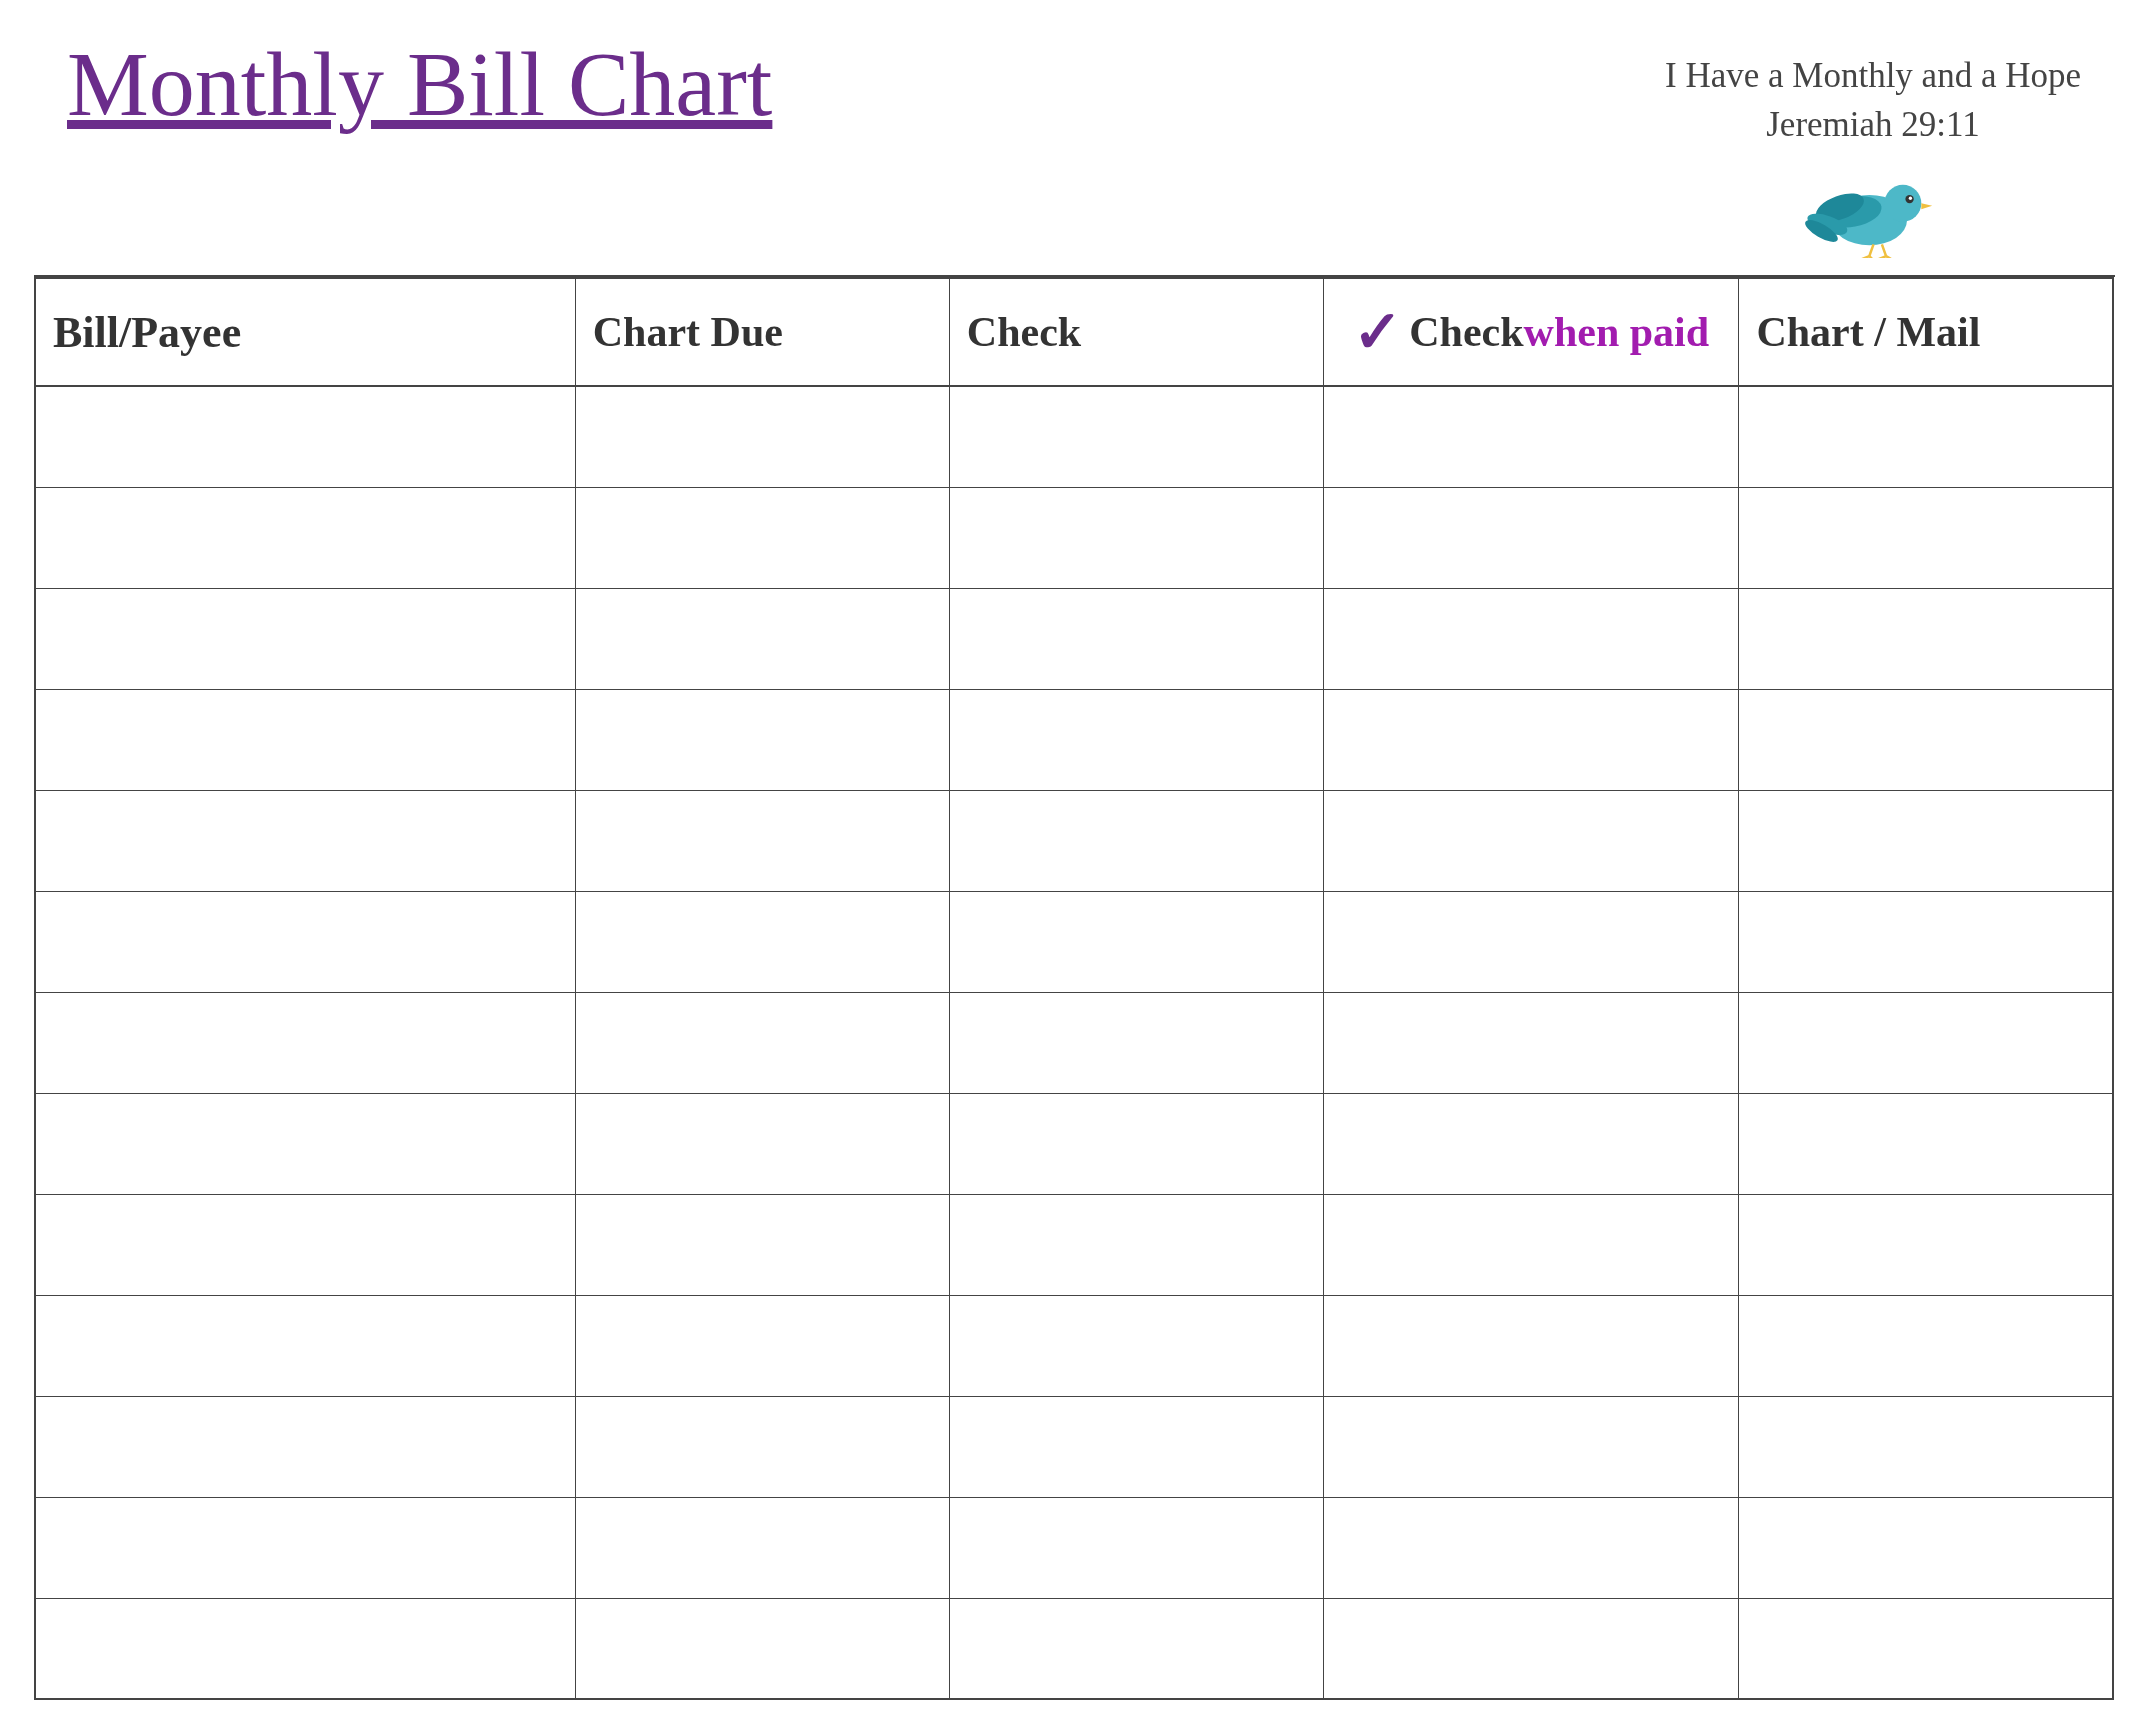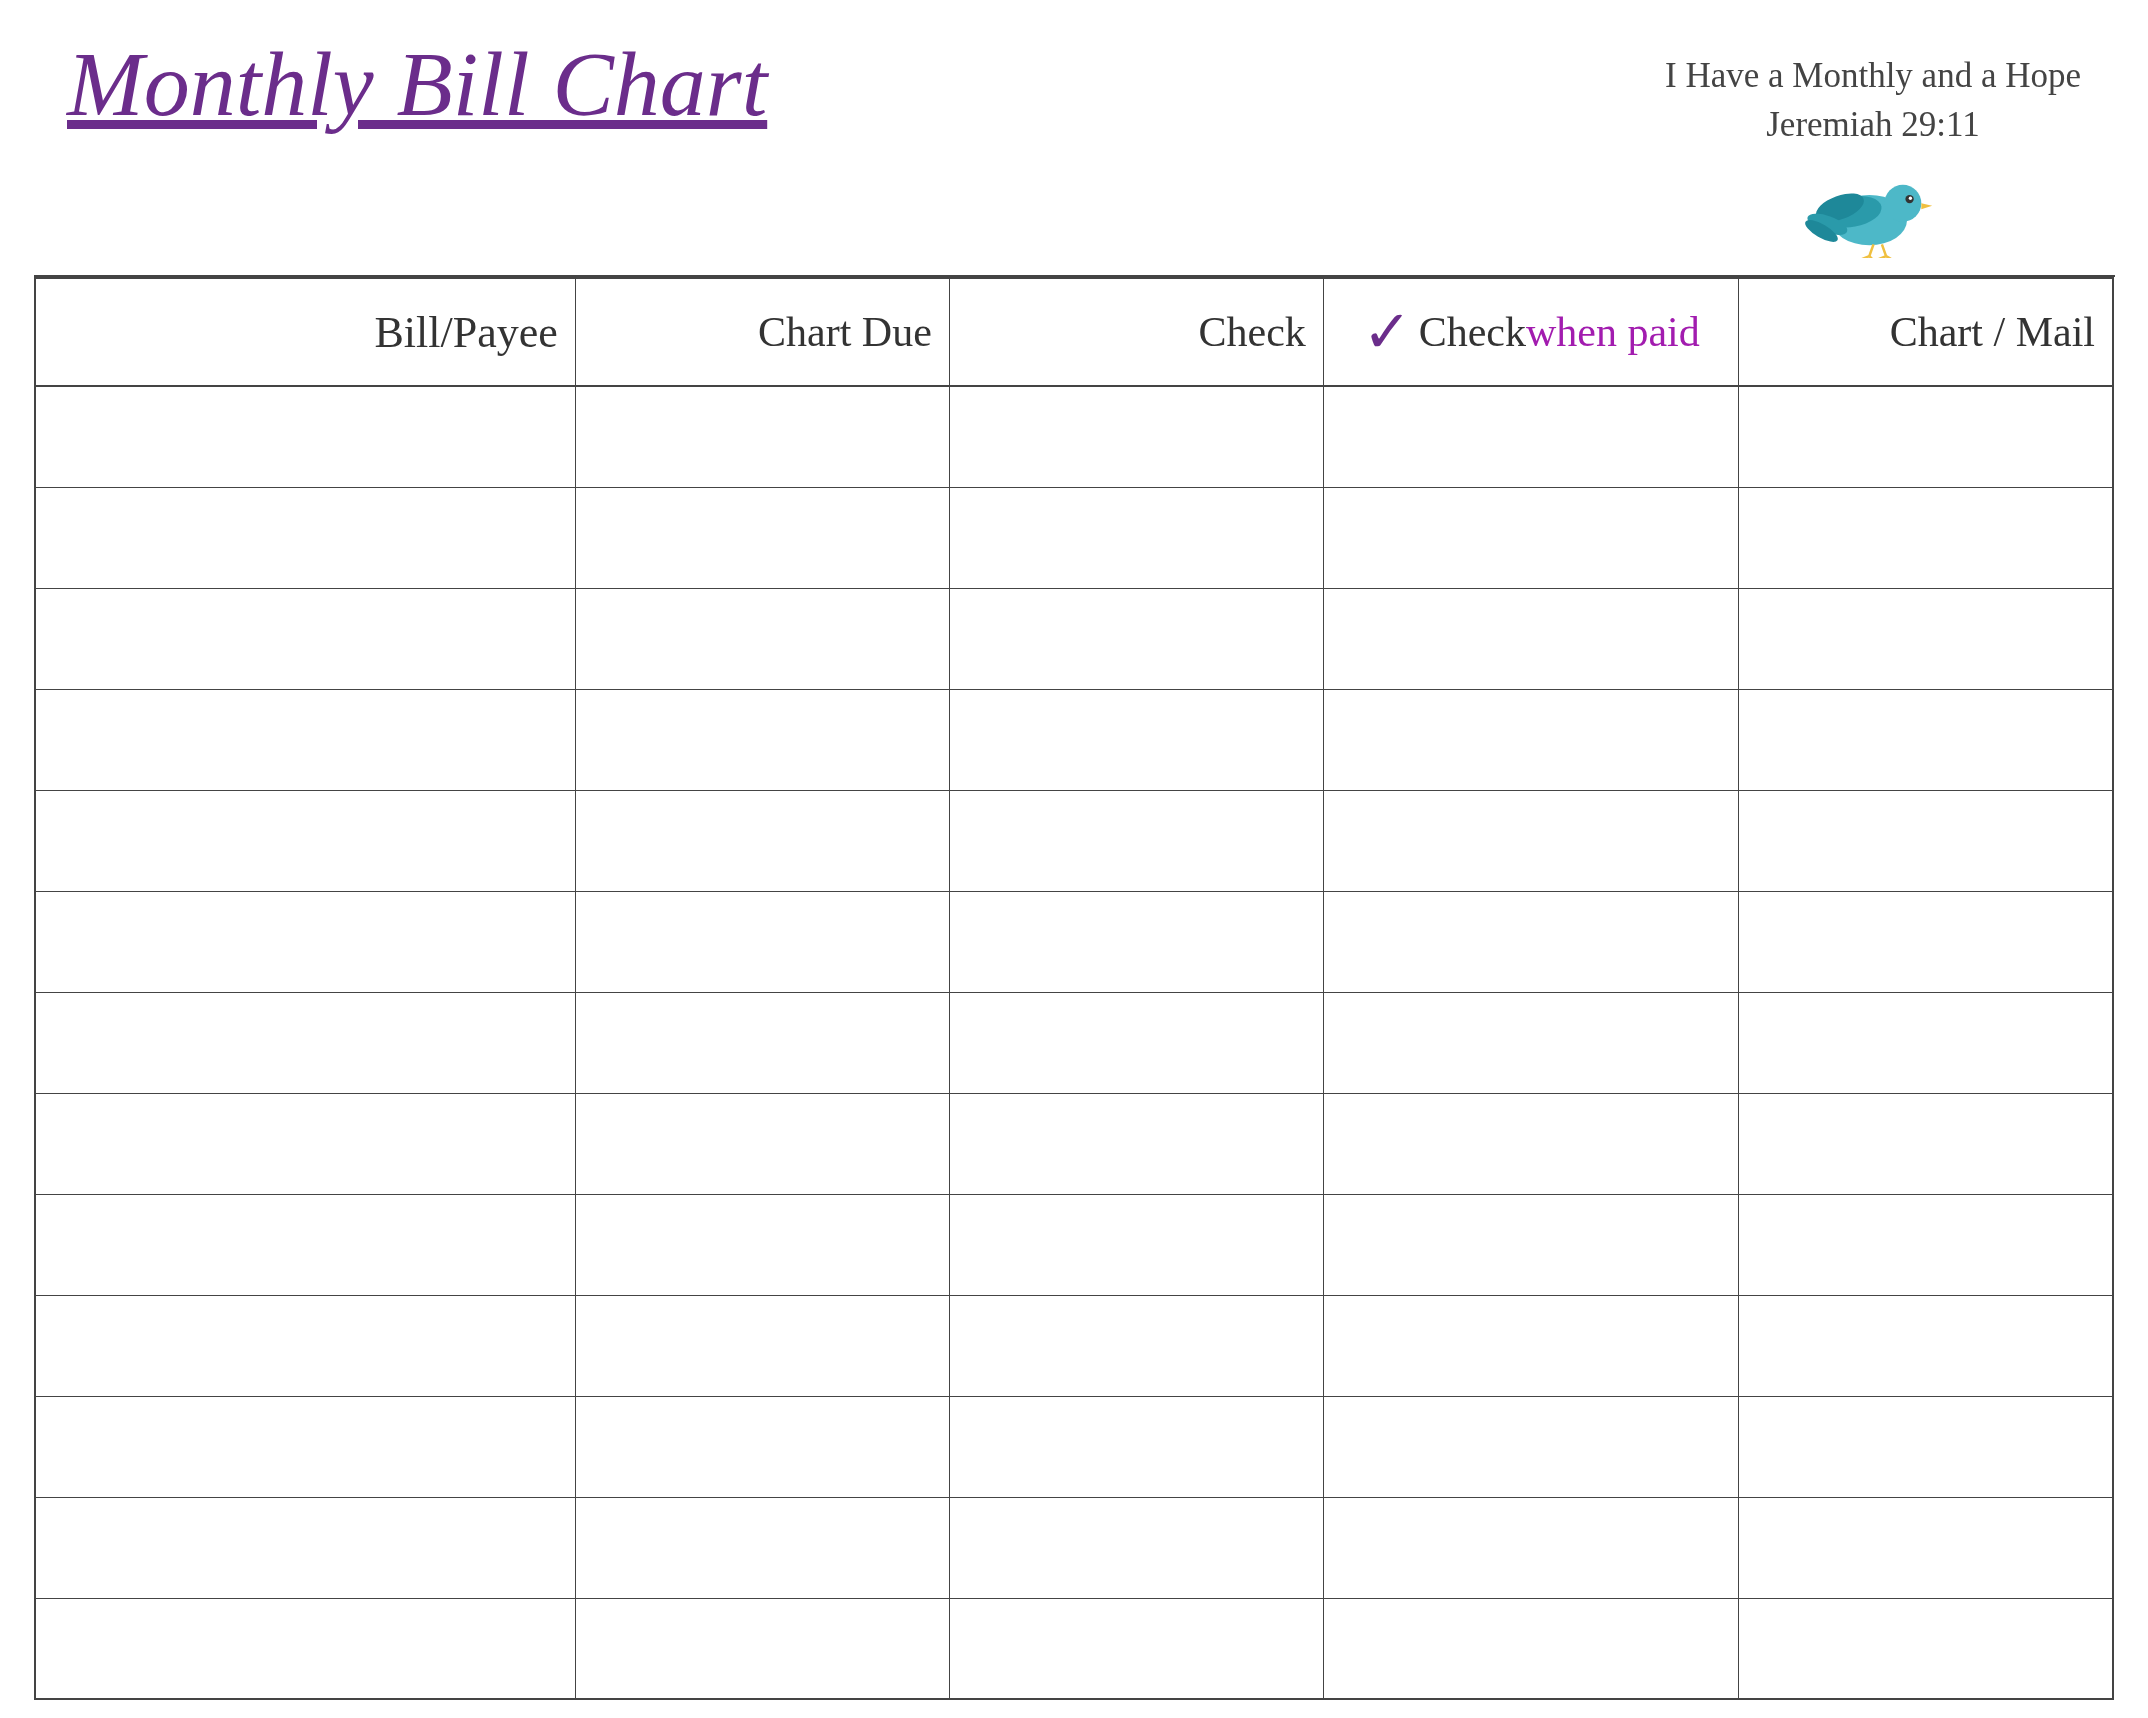--- a/index.html
+++ b/index.html
@@ -41,21 +41,20 @@
       flex-direction: column;
     }
 
     .main-title {
       font-family: 'Brush Script MT', 'Comic Sans MS', cursive;
       font-size: 92px;
       color: #6b2d8b;
       text-decoration: underline;
       text-decoration-color: #6b2d8b;
       line-height: 1.1;
-      font-style: italic;
       font-weight: normal;
       text-align: right;
     }
 
     .header-right {
       display: flex;
       flex-direction: column;
       align-items: center;
       margin-top: 17px;
     }
@@ -94,23 +93,23 @@
     }
 
     thead tr {
       border-bottom: 2.1px solid #444444;
     }
 
     th {
       border: 1.7px solid #444444;
       padding: 23.5px 17px;
       font-size: 42px;
-      font-weight: normal;
+      font-weight: bold;
       color: #333333;
-      text-align: right;
+      text-align: left;
       vertical-align: middle;
       font-family: Georgia, serif;
     }
 
     th.bill-payee-header {
       font-size: 44px;
     }
 
     .check-header-content {
       display: flex;

